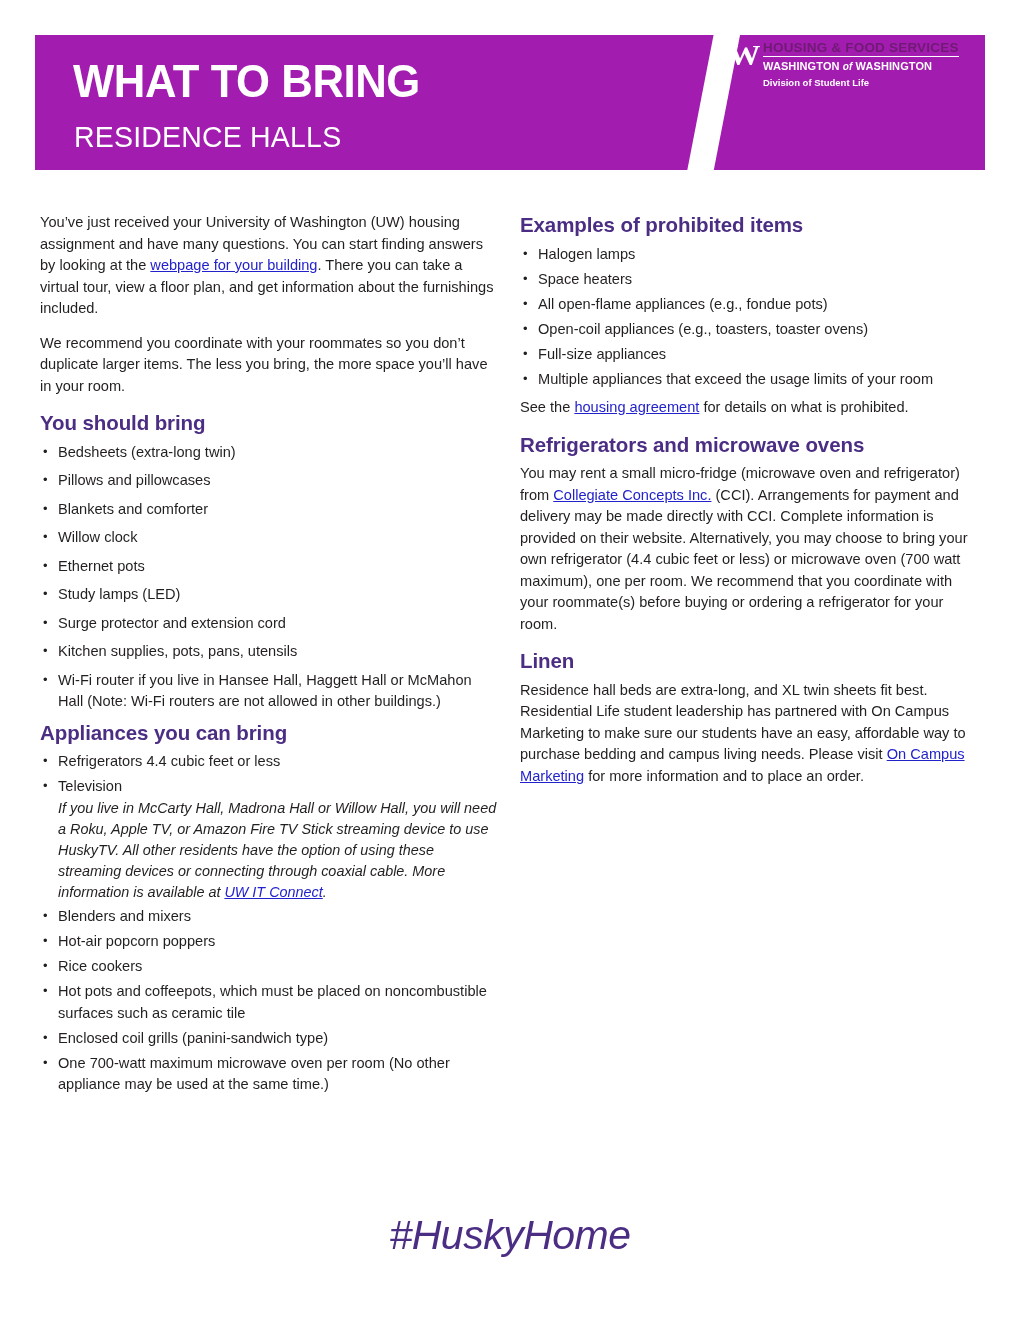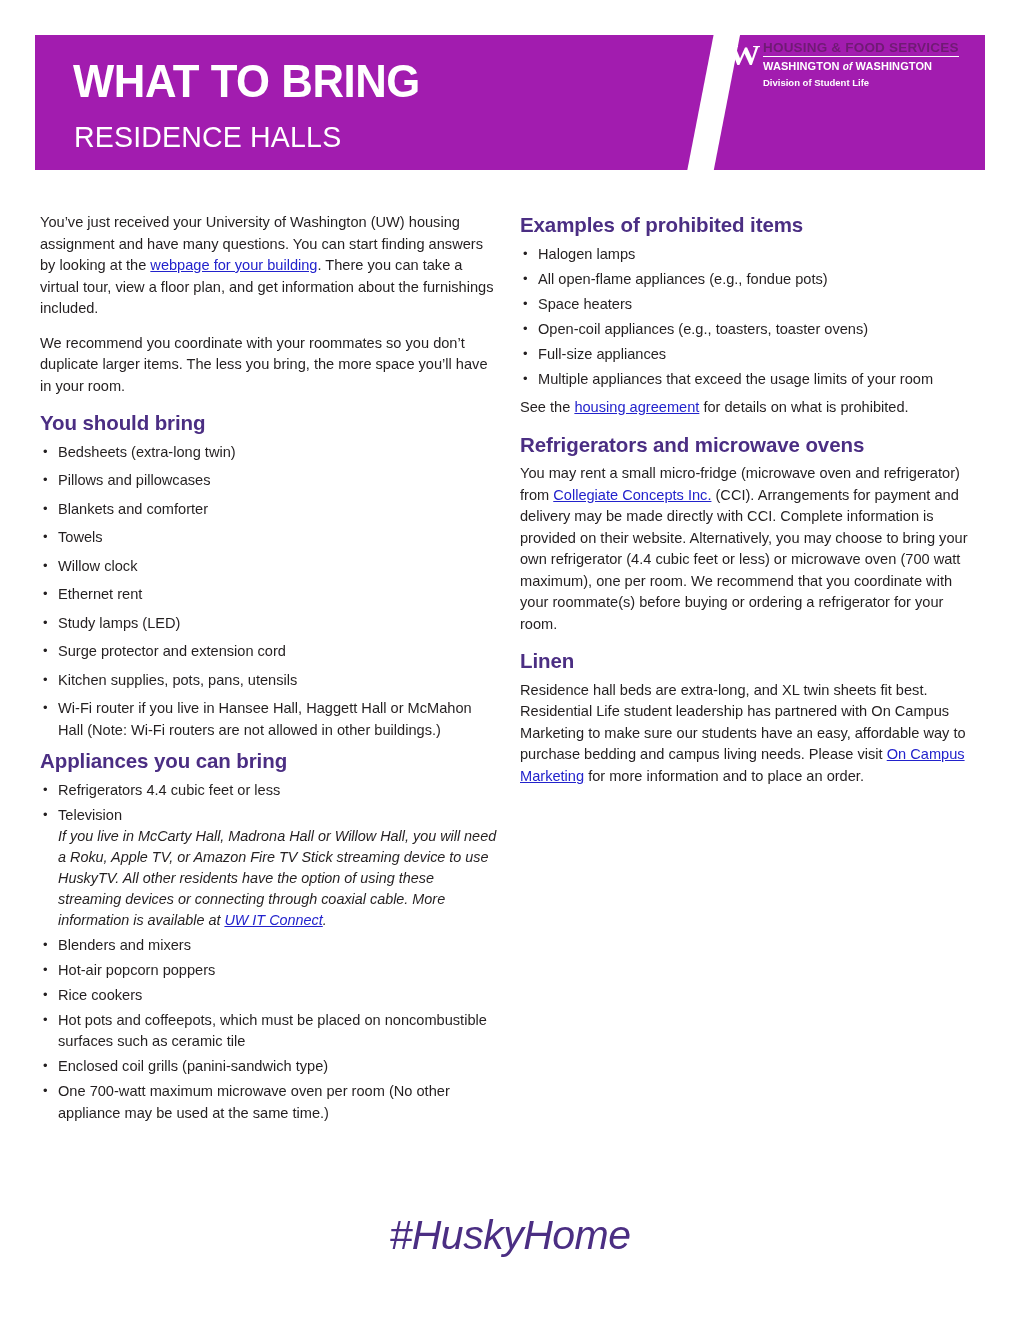--- a/index.html
+++ b/index.html
@@ -228,23 +228,22 @@
   <p class="body-text"><span>You’ve just received your University of Washington (UW) housing assignment and have many questions. You can start finding answers by looking at the </span><a class="doc-link" href="#">webpage for your building</a><span>. There you can take a virtual tour, view a floor plan, and get information about the furnishings included.</span></p>
 
   <p class="body-text">We recommend you coordinate with your roommates so you don’t duplicate larger items. The less you bring, the more space you’ll have in your room.</p>
 
   <h2 class="section-heading heading-gap-lg">You should bring</h2>
 
   <ul class="bullets">
     <li>Bedsheets (extra-long twin)</li>
     <li>Pillows and pillowcases</li>
     <li>Blankets and comforter</li>
-    <li>Towels</li>
     <li>Willow clock</li>
-    <li>Ethernet rent</li>
+    <li>Ethernet pots</li>
     <li>Study lamps (LED)</li>
     <li>Surge protector and extension cord</li>
     <li>Kitchen supplies, pots, pans, utensils</li>
     <li>Wi-Fi router if you live in Hansee Hall, Haggett Hall or McMahon Hall (Note: Wi-Fi routers are not allowed in other buildings.)</li>
   </ul>
 
   <h2 class="section-heading heading-gap-md">Appliances you can bring</h2>
 
   <ul class="bullets tight">
     <li>Refrigerators 4.4 cubic feet or less</li>
@@ -258,22 +257,22 @@
   </ul>
 
 </div>
 
 <div class="col col-right">
 
   <h2 class="section-heading">Examples of prohibited items</h2>
 
   <ul class="bullets tight">
     <li>Halogen lamps</li>
+    <li>Space heaters</li>
     <li>All open-flame appliances (e.g., fondue pots)</li>
-    <li>Space heaters</li>
     <li>Open-coil appliances (e.g., toasters, toaster ovens)</li>
     <li>Full-size appliances</li>
     <li>Multiple appliances that exceed the usage limits of your room</li>
   </ul>
 
   <p class="body-text" style="margin-top:7px;"><span>See the </span><a class="doc-link" href="#">housing agreement</a><span> for details on what is prohibited.</span></p>
 
   <h2 class="section-heading heading-gap-sm">Refrigerators and microwave ovens</h2>
 
   <p class="body-text"><span>You may rent a small micro-fridge (microwave oven and refrigerator) from </span><a class="doc-link" href="#">Collegiate Concepts Inc.</a><span> (CCI). Arrangements for payment and delivery may be made directly with CCI. Complete information is provided on their website. Alternatively, you may choose to bring your own refrigerator (4.4 cubic feet or less) or microwave oven (700 watt maximum), one per room. We recommend that you coordinate with your roommate(s) before buying or ordering a refrigerator for your room.</span></p>

